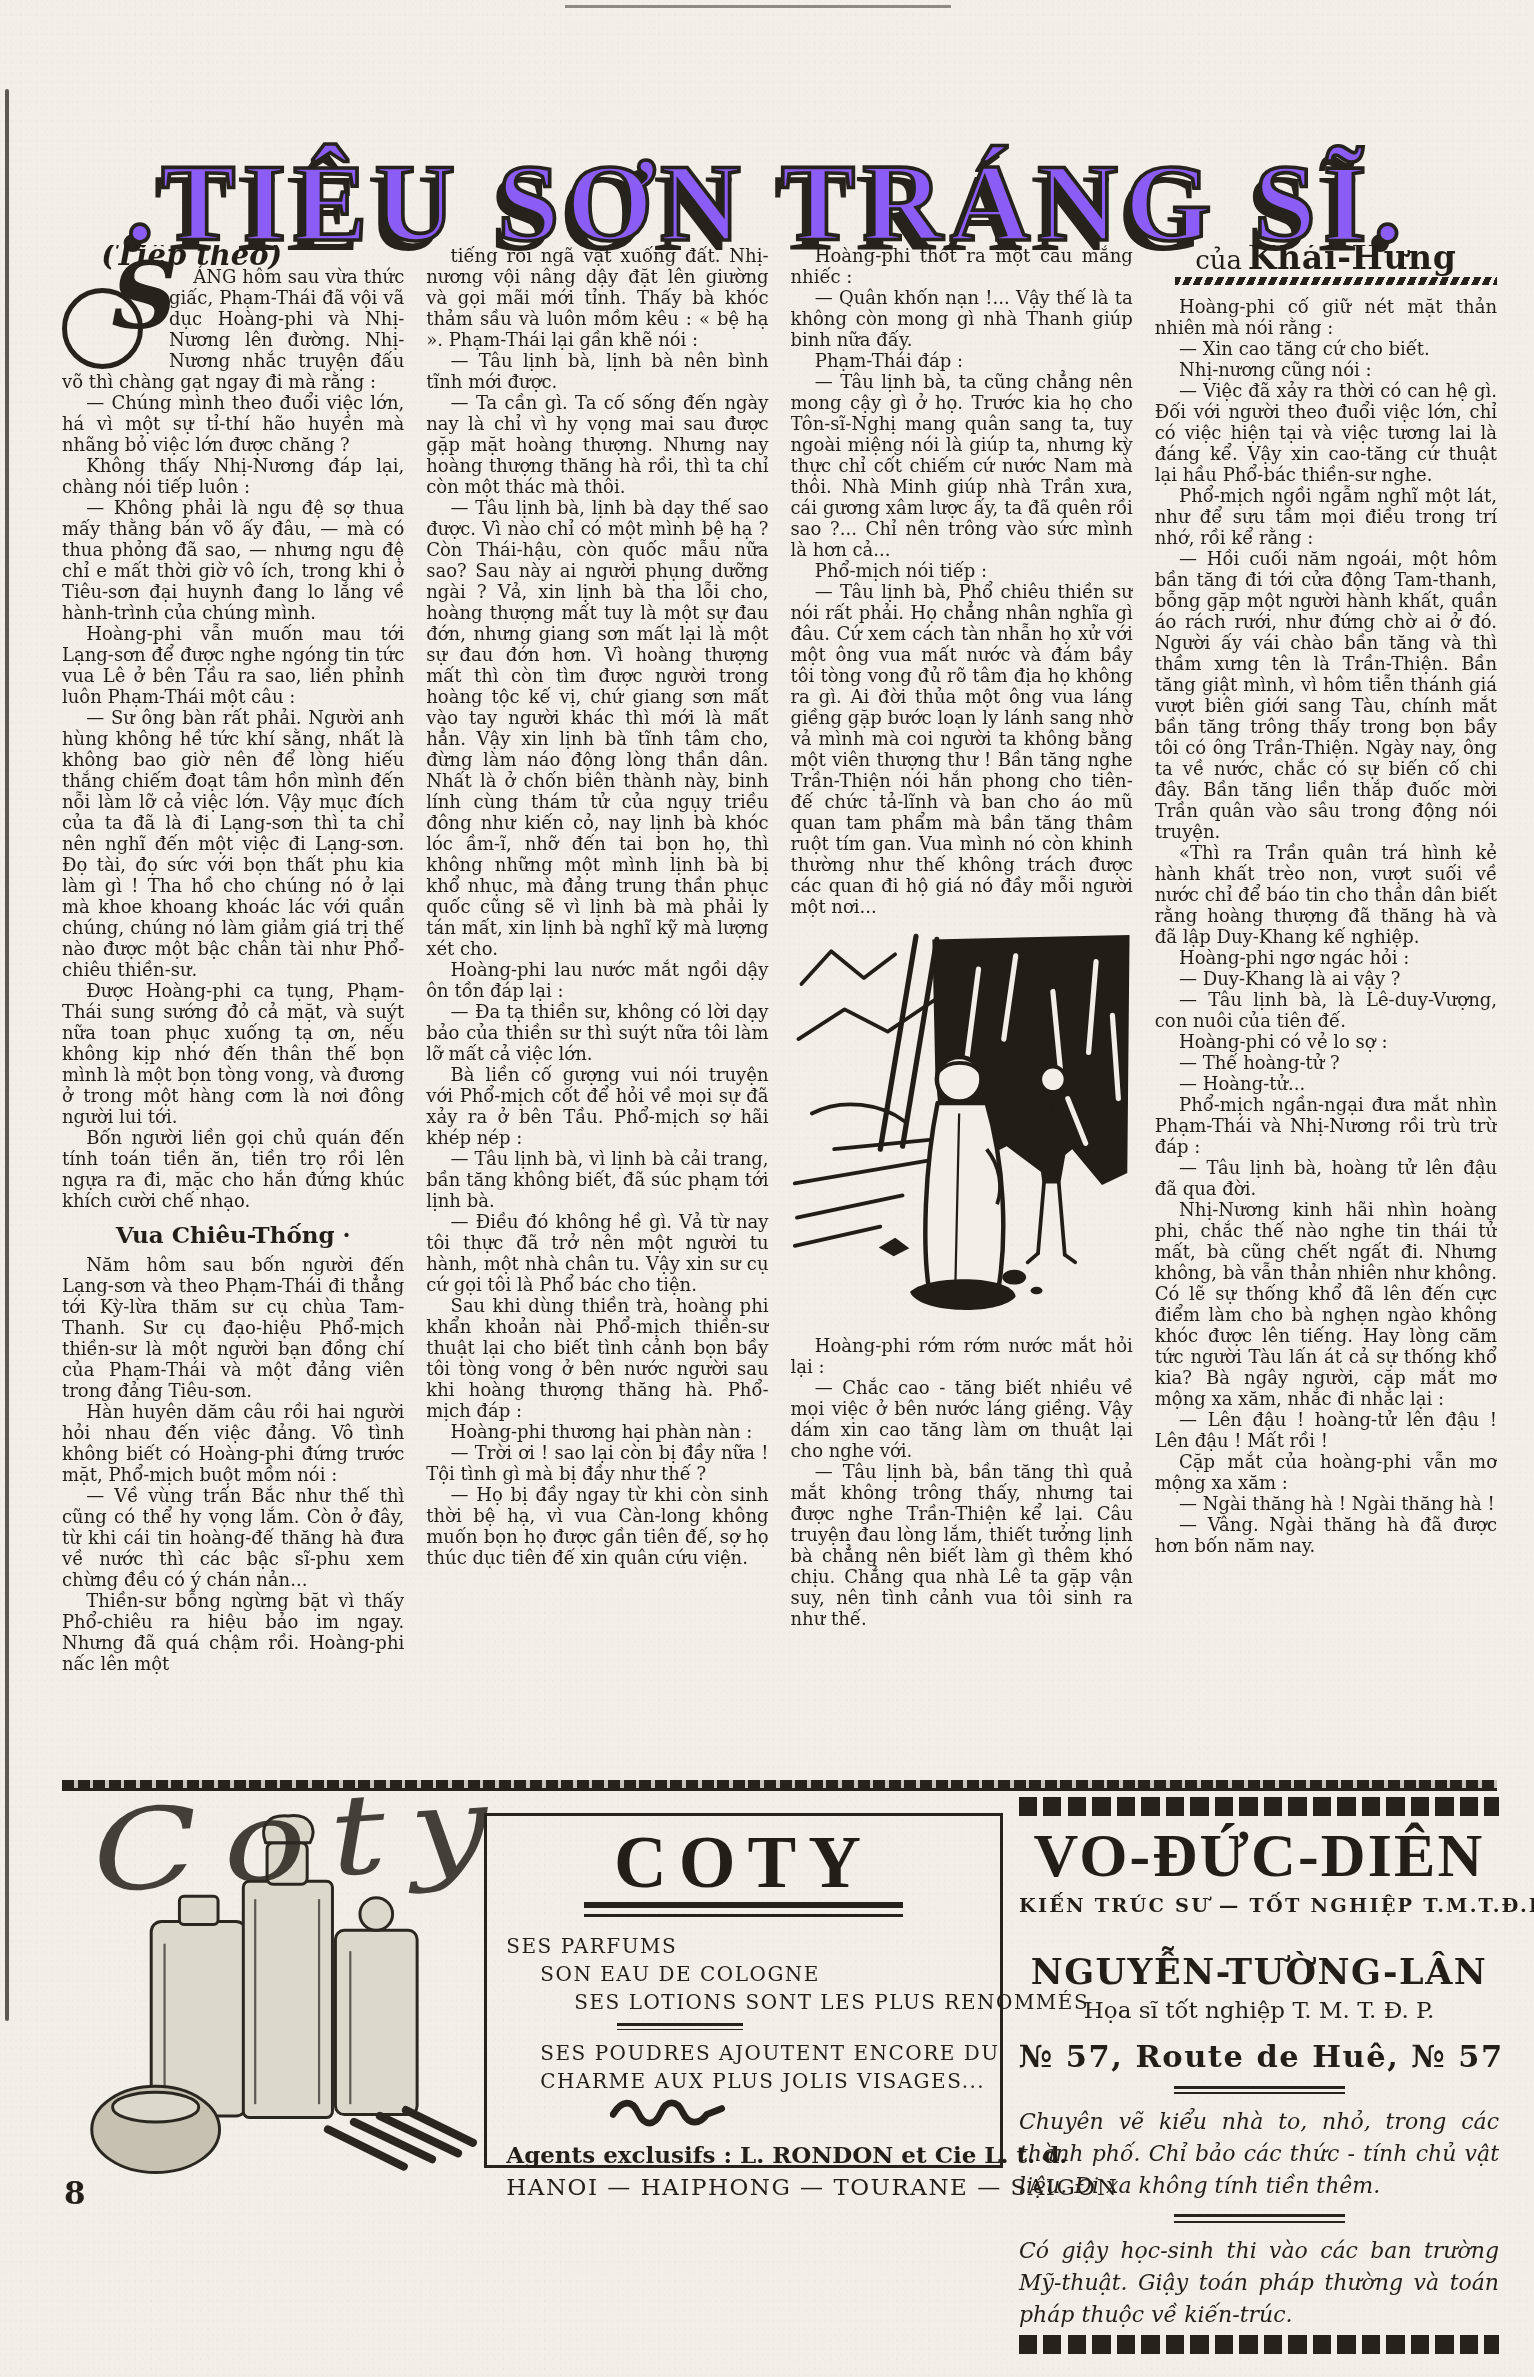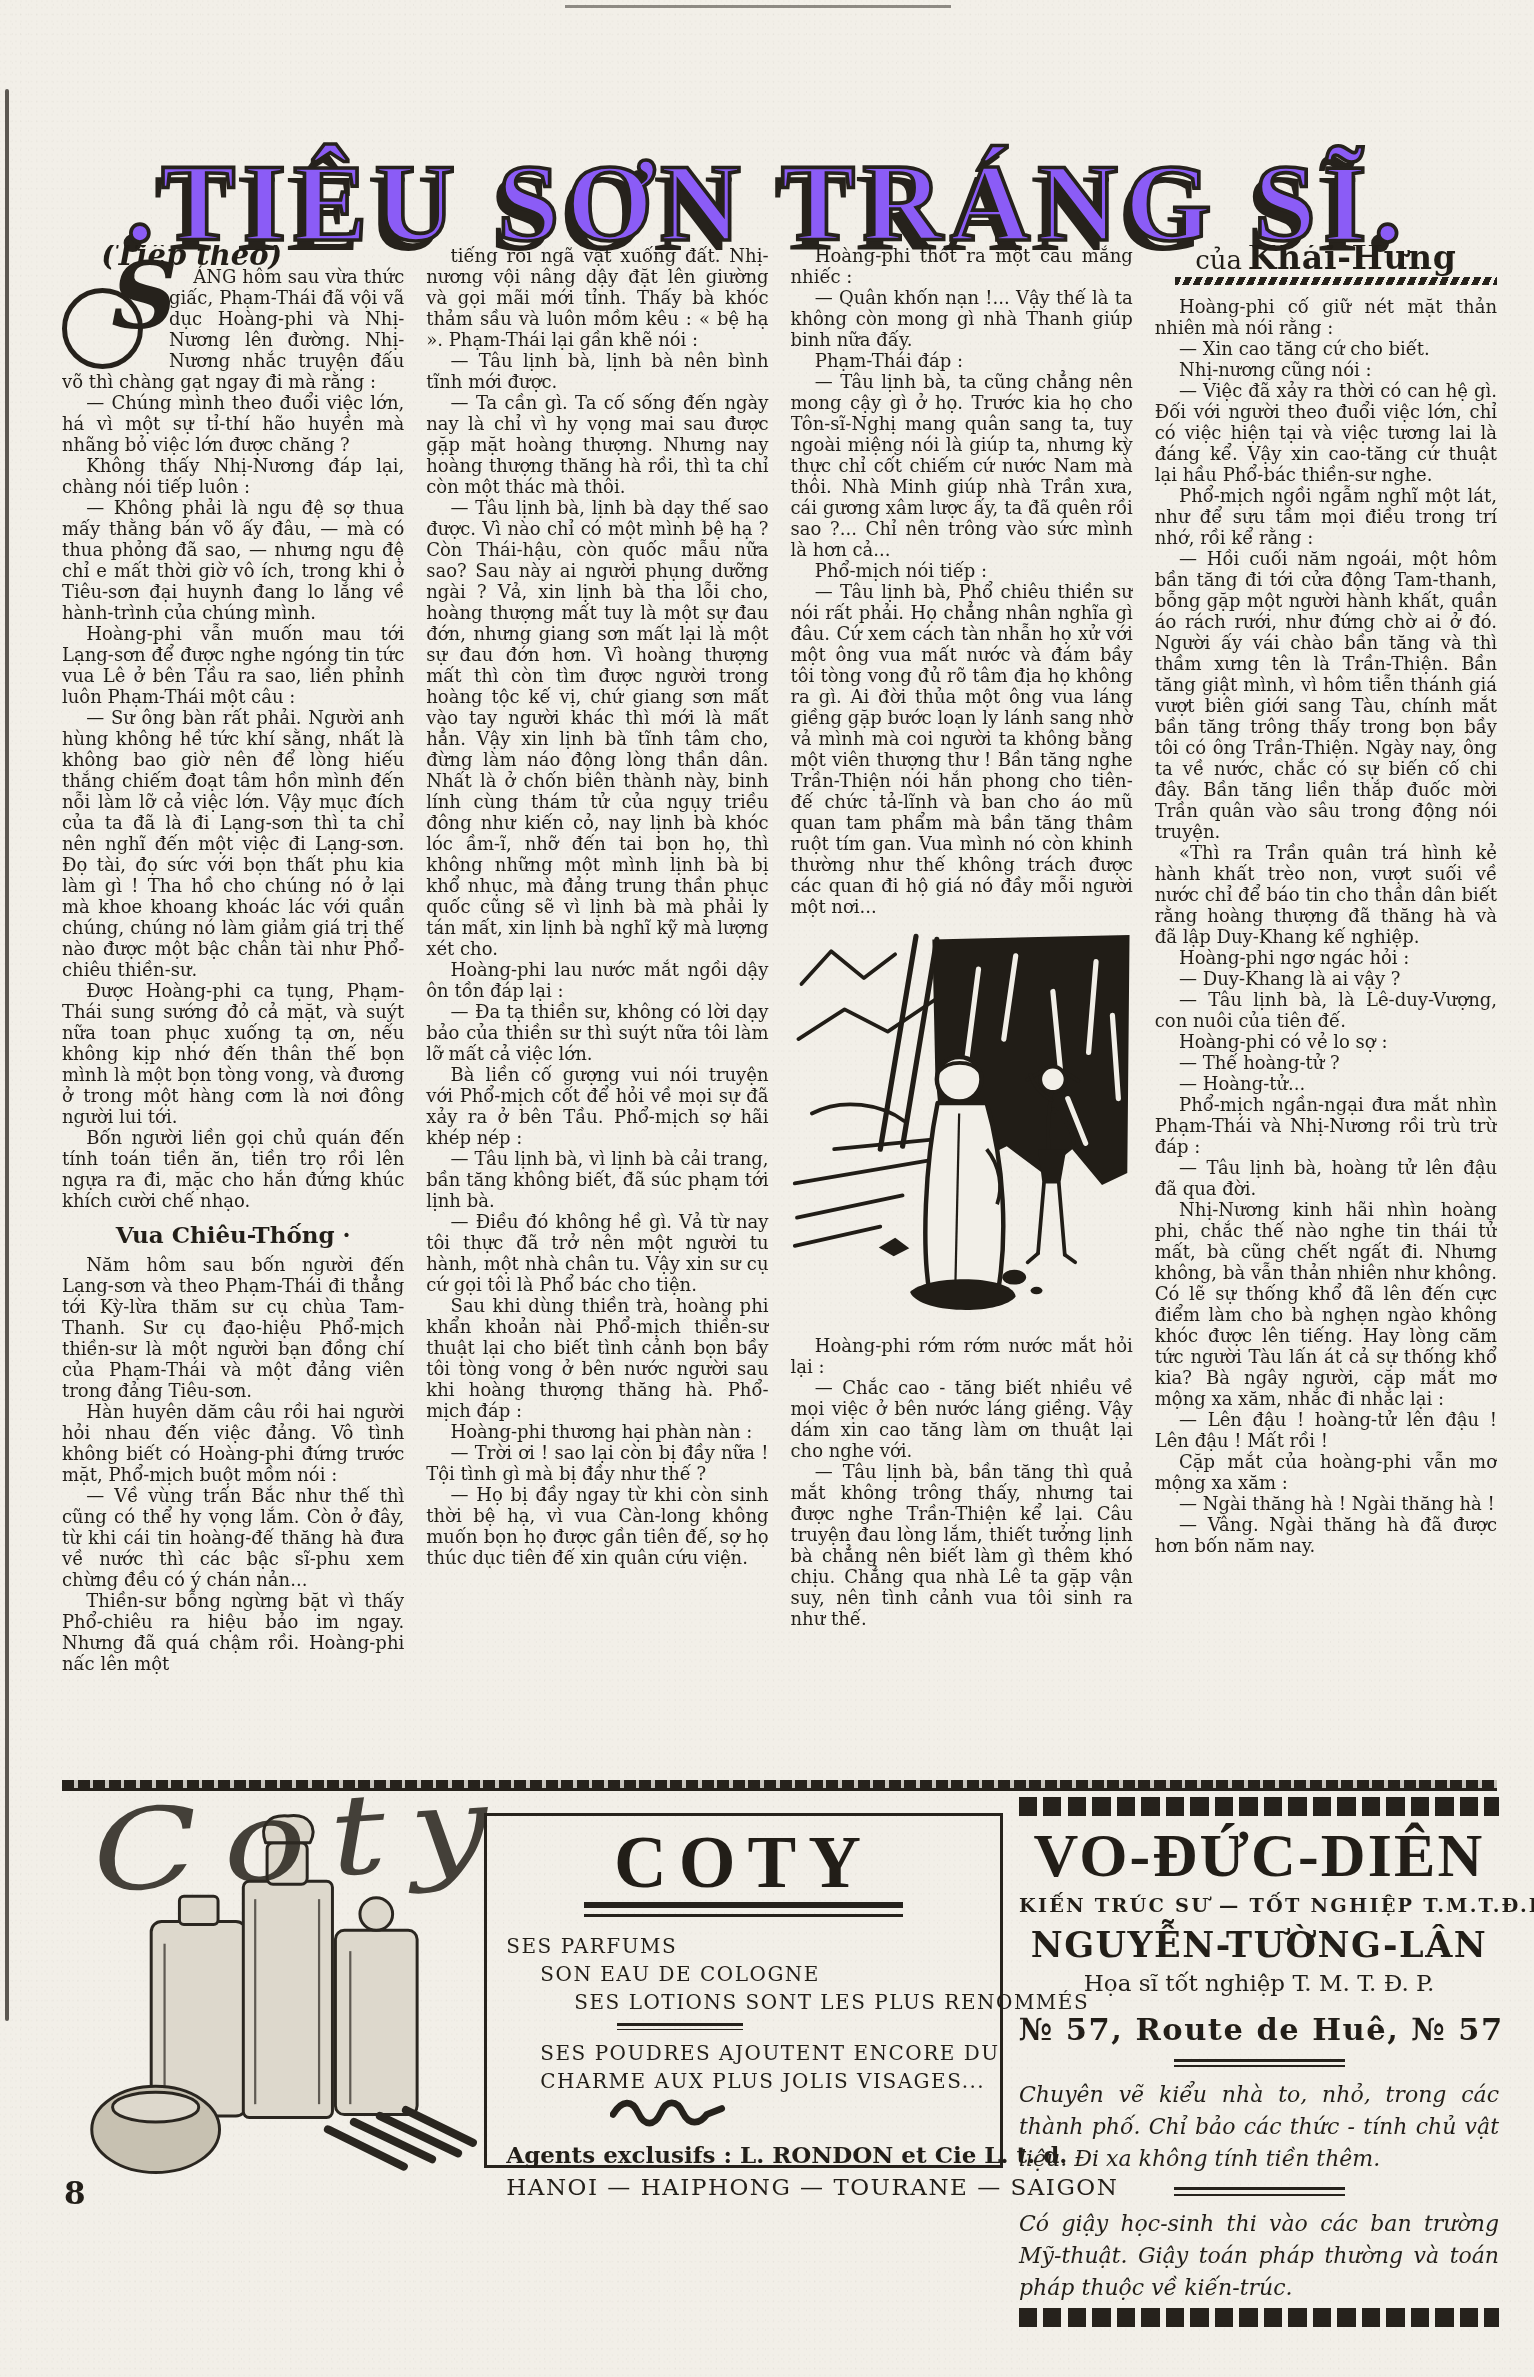--- a/index.html
+++ b/index.html
@@ -67,21 +67,21 @@
   .coty-squiggle{margin:3px 0 1.5px 104px;}
   .coty-agents{font-weight:bold;font-size:23px;text-align:center;margin-top:10.4px;white-space:nowrap;}
   .coty-cities{font-size:23px;text-align:center;letter-spacing:1.5px;margin-top:6px;white-space:nowrap;}
 
   .vdd{position:absolute;left:1019px;top:1792px;width:480px;}
   .ornament-row{height:19.3px;margin:4.5px 0;
     background:repeating-linear-gradient(90deg,#26221c 0 18px,rgba(38,34,28,0) 18px 24.5px);}
   .vdd-title{text-align:center;font-family:"Liberation Serif",serif;font-weight:bold;
     font-size:62px;line-height:1.05;letter-spacing:2.2px;margin-top:7.4px;white-space:nowrap;}
   .vdd-sub{text-align:center;font-weight:bold;font-size:19.3px;letter-spacing:2.2px;margin-top:6px;white-space:nowrap;}
-  .vdd-name{text-align:center;font-weight:bold;font-size:35px;letter-spacing:1.5px;margin-top:7px;white-space:nowrap;}
+  .vdd-name{text-align:center;font-weight:bold;font-size:35px;letter-spacing:1.5px;margin-top:34px;white-space:nowrap;}
   .vdd-sub2{text-align:center;font-size:23px;margin-top:4.5px;}
   .vdd-addr{text-align:center;font-weight:bold;font-size:30.5px;letter-spacing:1.5px;margin-top:15px;white-space:nowrap;}
   .vdd-divider{width:171px;height:3.7px;margin:12px auto;
     border-top:3px solid #26221c;border-bottom:2.2px solid #26221c;}
   .vdd-desc{font-style:italic;font-size:22px;line-height:1.45;text-align:justify;}
 
   .page-number{position:absolute;left:64px;top:2175px;font-size:31px;font-weight:bold;}
 </style>
 </head>
 <body>

